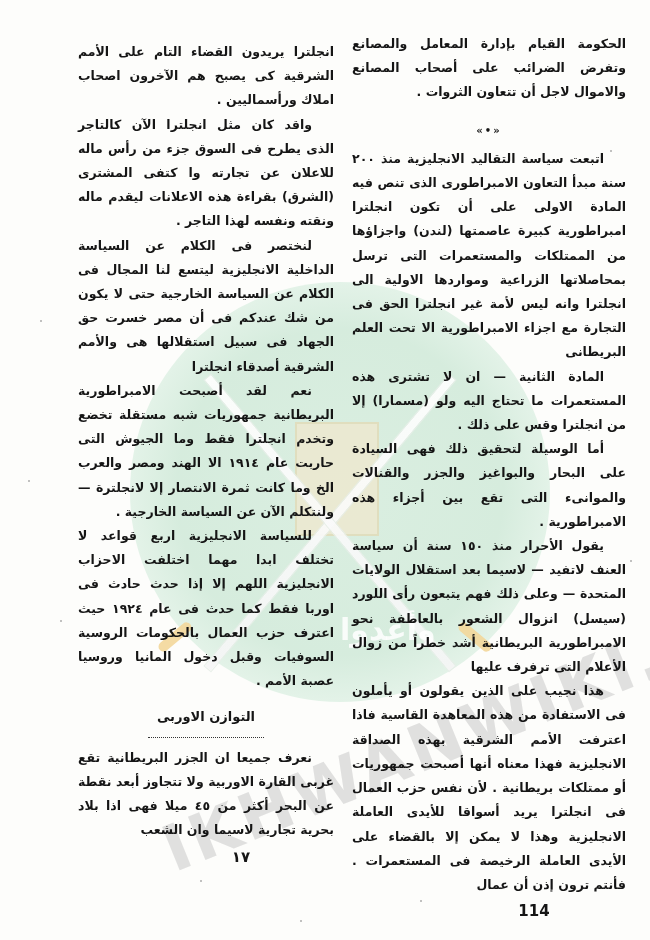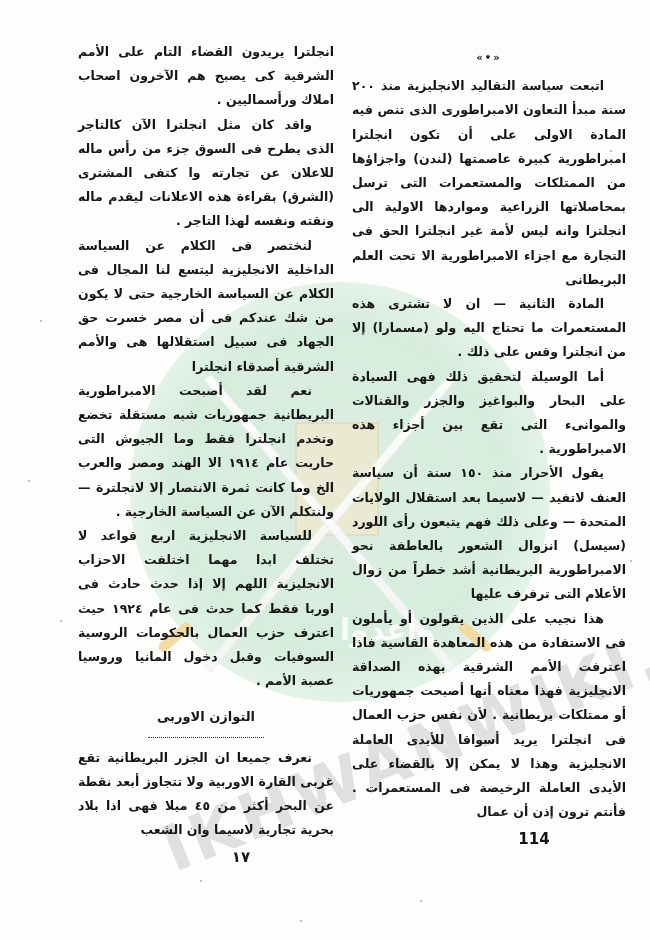--- a/index.html
+++ b/index.html
@@ -168,20 +168,21 @@
     <div class="wm-book"></div>
     <div class="wm-sword s1"></div>
     <div class="wm-sword s2"></div>
     <div class="wm-hilt h1"></div>
     <div class="wm-hilt h2"></div>
     <div class="wm-arabic">وأعدوا</div>
     <div class="wm-text">IKHWANWIKI.COM</div>
   </div>
 
   <div class="column col-right">
+    <p class="para">الحكومة القيام بإدارة المعامل والمصانع وتفرض الضرائب على أصحاب المصانع والاموال لاجل أن تتعاون الثروات .</p>
     <div class="divider-mark">«•»</div>
     <p class="para indent">اتبعت سياسة التقاليد الانجليزية منذ ٢٠٠ سنة مبدأ التعاون الامبراطورى الذى تنص فيه المادة الاولى على أن تكون انجلترا امبراطورية كبيرة عاصمتها (لندن) واجزاؤها من الممتلكات والمستعمرات التى ترسل بمحاصلاتها الزراعية ومواردها الاولية الى انجلترا وانه ليس لأمة غير انجلترا الحق فى التجارة مع اجزاء الامبراطورية الا تحت العلم البريطانى</p>
     <p class="para indent">المادة الثانية — ان لا تشترى هذه المستعمرات ما تحتاج اليه ولو (مسمارا) إلا من انجلترا وقس على ذلك .</p>
     <p class="para indent">أما الوسيلة لتحقيق ذلك فهى السيادة على البحار والبواغيز والجزر والقنالات والموانىء التى تقع بين أجزاء هذه الامبراطورية .</p>
     <p class="para indent">يقول الأحرار منذ ١٥٠ سنة أن سياسة العنف لاتفيد — لاسيما بعد استقلال الولايات المتحدة — وعلى ذلك فهم يتبعون رأى اللورد (سيسل) انزوال الشعور بالعاطفة نحو الامبراطورية البريطانية أشد خطراً من زوال الأعلام التى ترفرف عليها</p>
     <p class="para indent">هذا نجيب على الذين يقولون أو يأملون فى الاستفادة من هذه المعاهدة القاسية فاذا اعترفت الأمم الشرقية بهذه الصداقة الانجليزية فهذا معناه أنها أصبحت جمهوريات أو ممتلكات بريطانية . لأن نفس حزب العمال فى انجلترا يريد أسواقا للأيدى العاملة الانجليزية وهذا لا يمكن إلا بالقضاء على الأيدى العاملة الرخيصة فى المستعمرات . فأنتم ترون إذن أن عمال</p>
     <div class="page-number">114</div>
   </div>
 
   <div class="column col-left">

